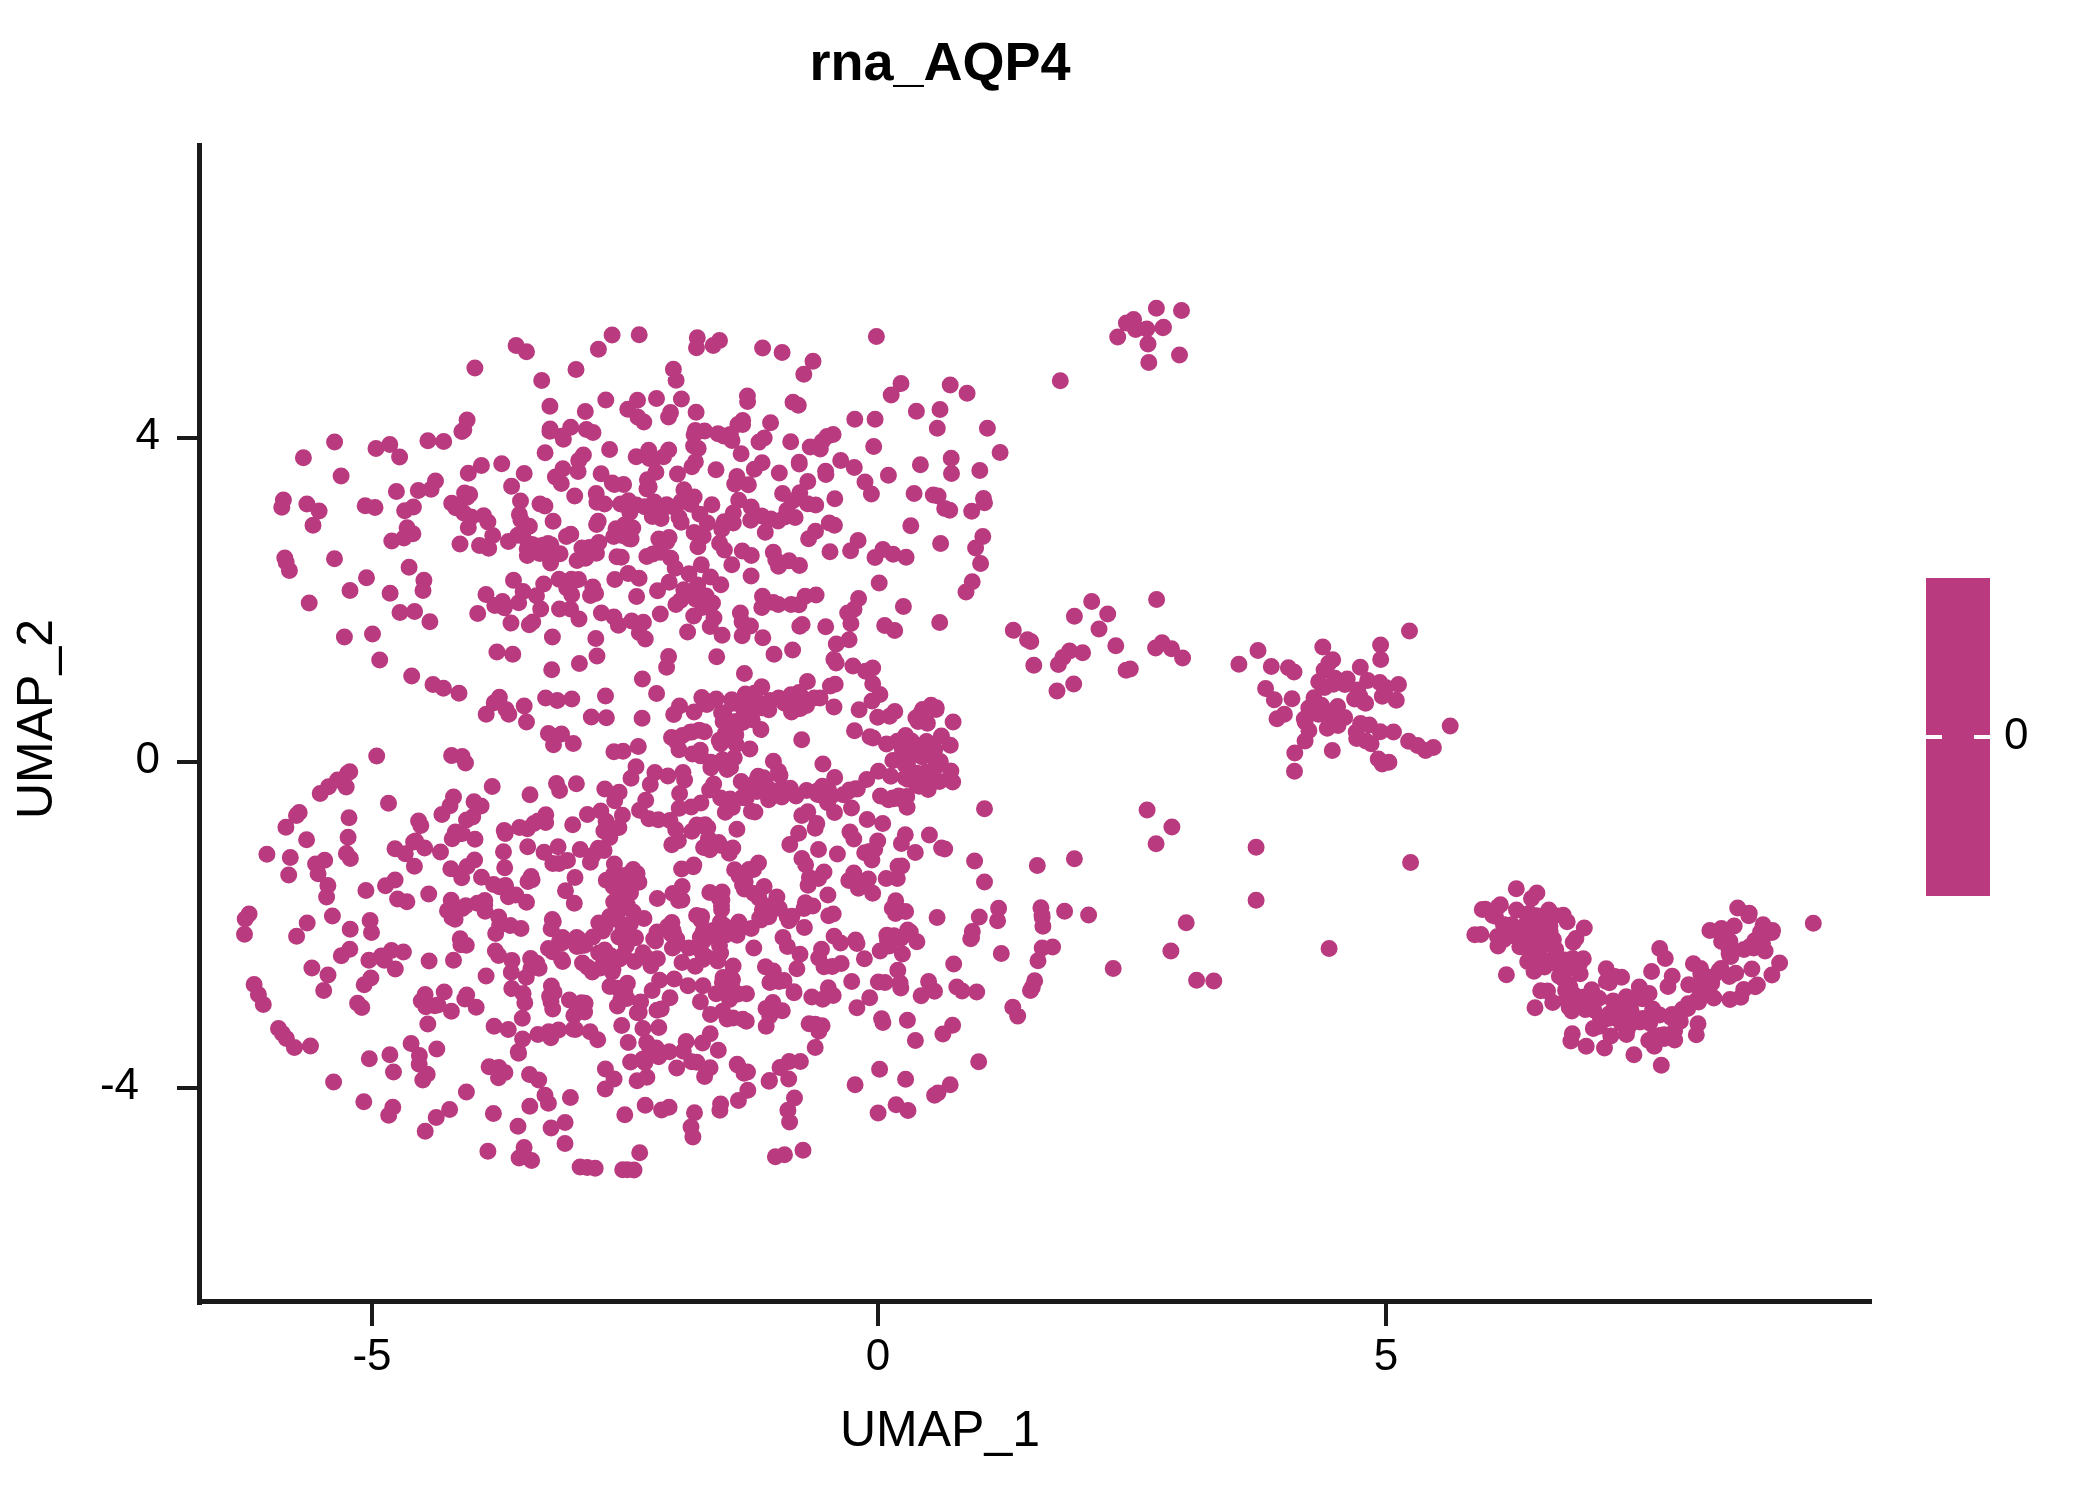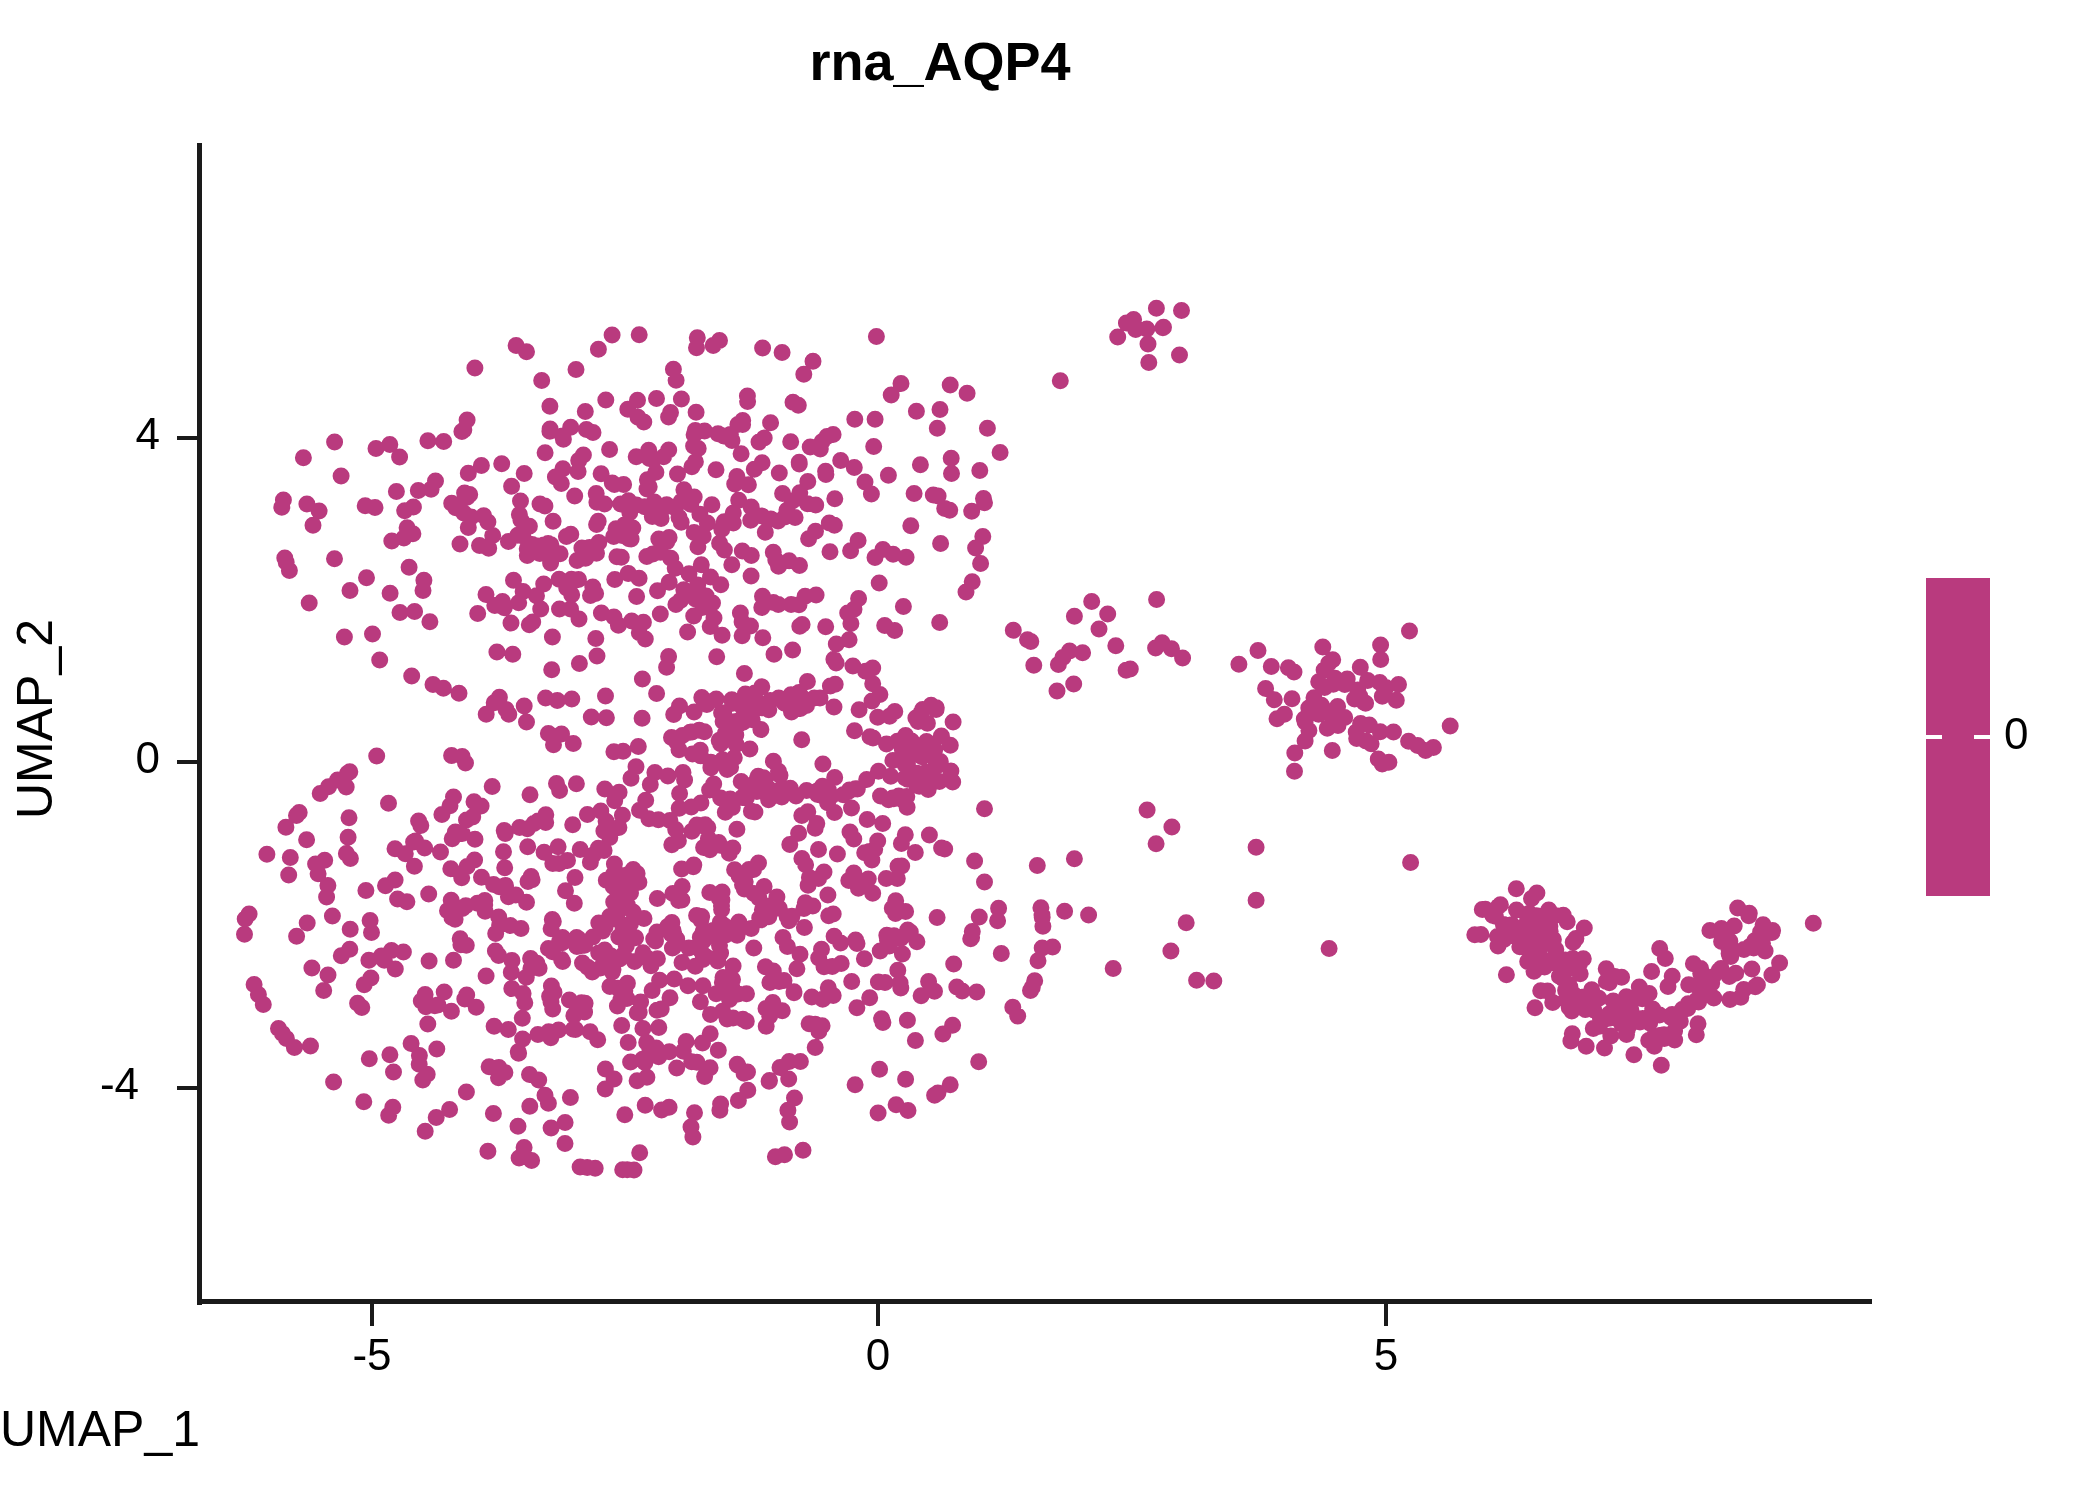--- a/index.html
+++ b/index.html
@@ -74,20 +74,21 @@
     width: 120px;
     white-space: nowrap;
   }
 
   
   #xlabel {
     position: absolute;
     left: 0;
     top: 1400px;
     width: 1880px;
+    text-align: center;
     font-size: 50px;
     color: #000000;
   }
   #ylabel {
     position: absolute;
     left: -315px;
     top: 690px;
     width: 700px;
     text-align: center;
     font-size: 50px;

